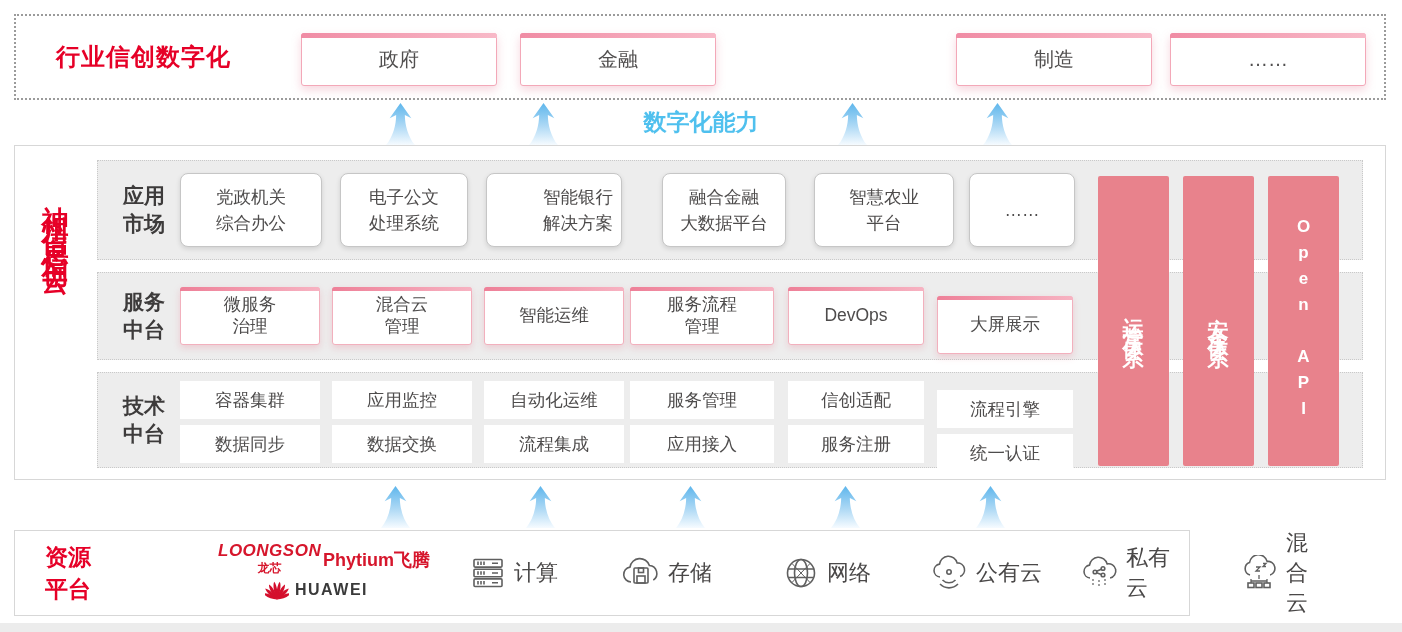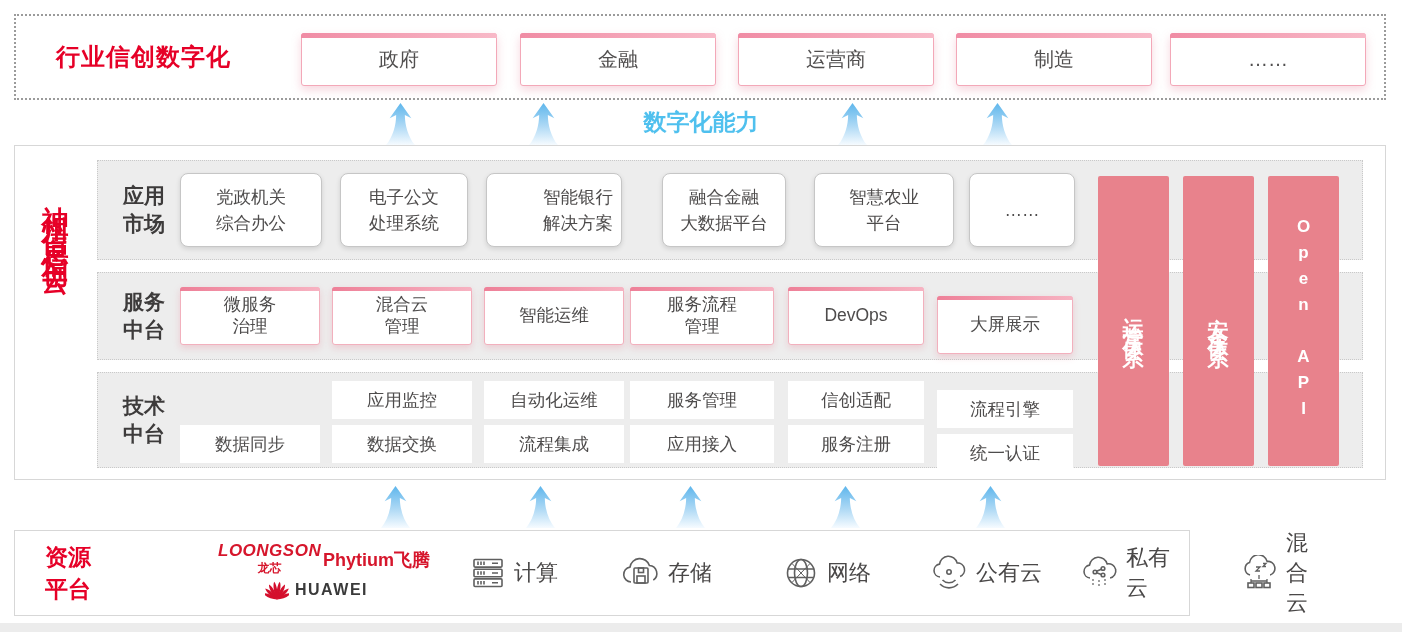--- a/index.html
+++ b/index.html
@@ -93,21 +93,20 @@
         <stop offset="1" stop-color="#f6fbff"></stop>
       </linearGradient>
       <path id="arrowshape" d="M20 0 L35 21 L26 16.5 C26 30 30.5 47 40 58 L0 58 C9.5 47 14 30 14 16.5 L5 21 Z" fill="url(#agrad)"></path>
     </defs>
   </svg>
 
   <div class="dotted-banner">
     <div class="banner-label">行业信创数字化</div>
     <div class="chip" style="left:285px">政府</div>
     <div class="chip" style="left:504px">金融</div>
-    <div class="chip" style="left:722px">运营商</div>
     <div class="chip" style="left:940px">制造</div>
     <div class="chip" style="left:1154px">……</div>
   </div>
 
   <svg class="arrow" style="left:384px;top:103px" viewBox="0 0 40 58">
       <use href="#arrowshape"></use>
     </svg>
   <svg class="arrow" style="left:527px;top:103px" viewBox="0 0 40 58">
       <use href="#arrowshape"></use>
     </svg>
@@ -148,20 +147,21 @@
       <div class="svc-box c3">智能运维</div>
       <div class="svc-box c4">服务流程
 管理</div>
       <div class="svc-box c5">DevOps</div>
       <div class="svc-box c6">大屏展示</div>
     </div>
 
     <div class="band band3">
       <div class="band-label">技术
 中台</div>
+      <div class="tech-box tr1 c1">容器集群</div>
       <div class="tech-box tr1 c2">应用监控</div>
       <div class="tech-box tr1 c3">自动化运维</div>
       <div class="tech-box tr1 c4">服务管理</div>
       <div class="tech-box tr1 c5">信创适配</div>
       <div class="tech-box tr1 c6">流程引擎</div>
       <div class="tech-box tr2 c1">数据同步</div>
       <div class="tech-box tr2 c2">数据交换</div>
       <div class="tech-box tr2 c3">流程集成</div>
       <div class="tech-box tr2 c4">应用接入</div>
       <div class="tech-box tr2 c5">服务注册</div>

